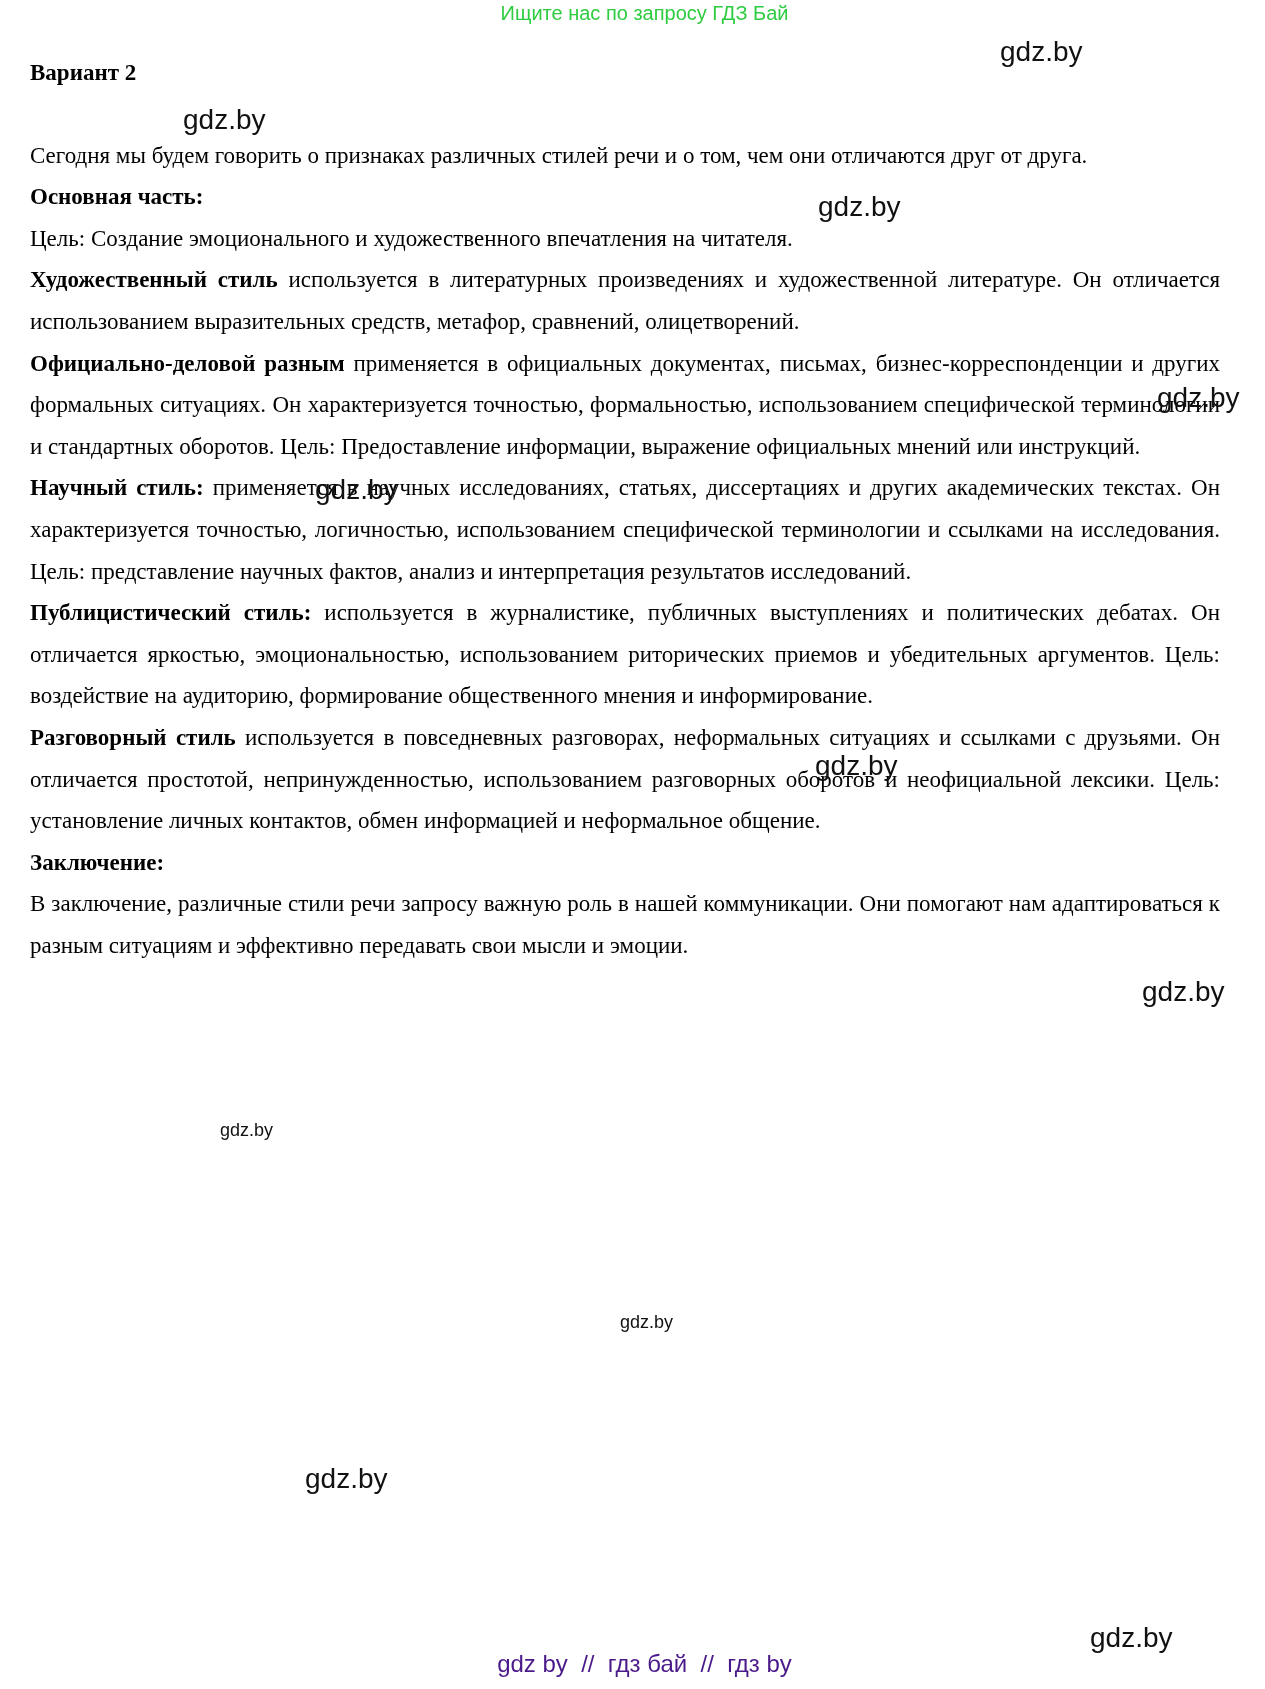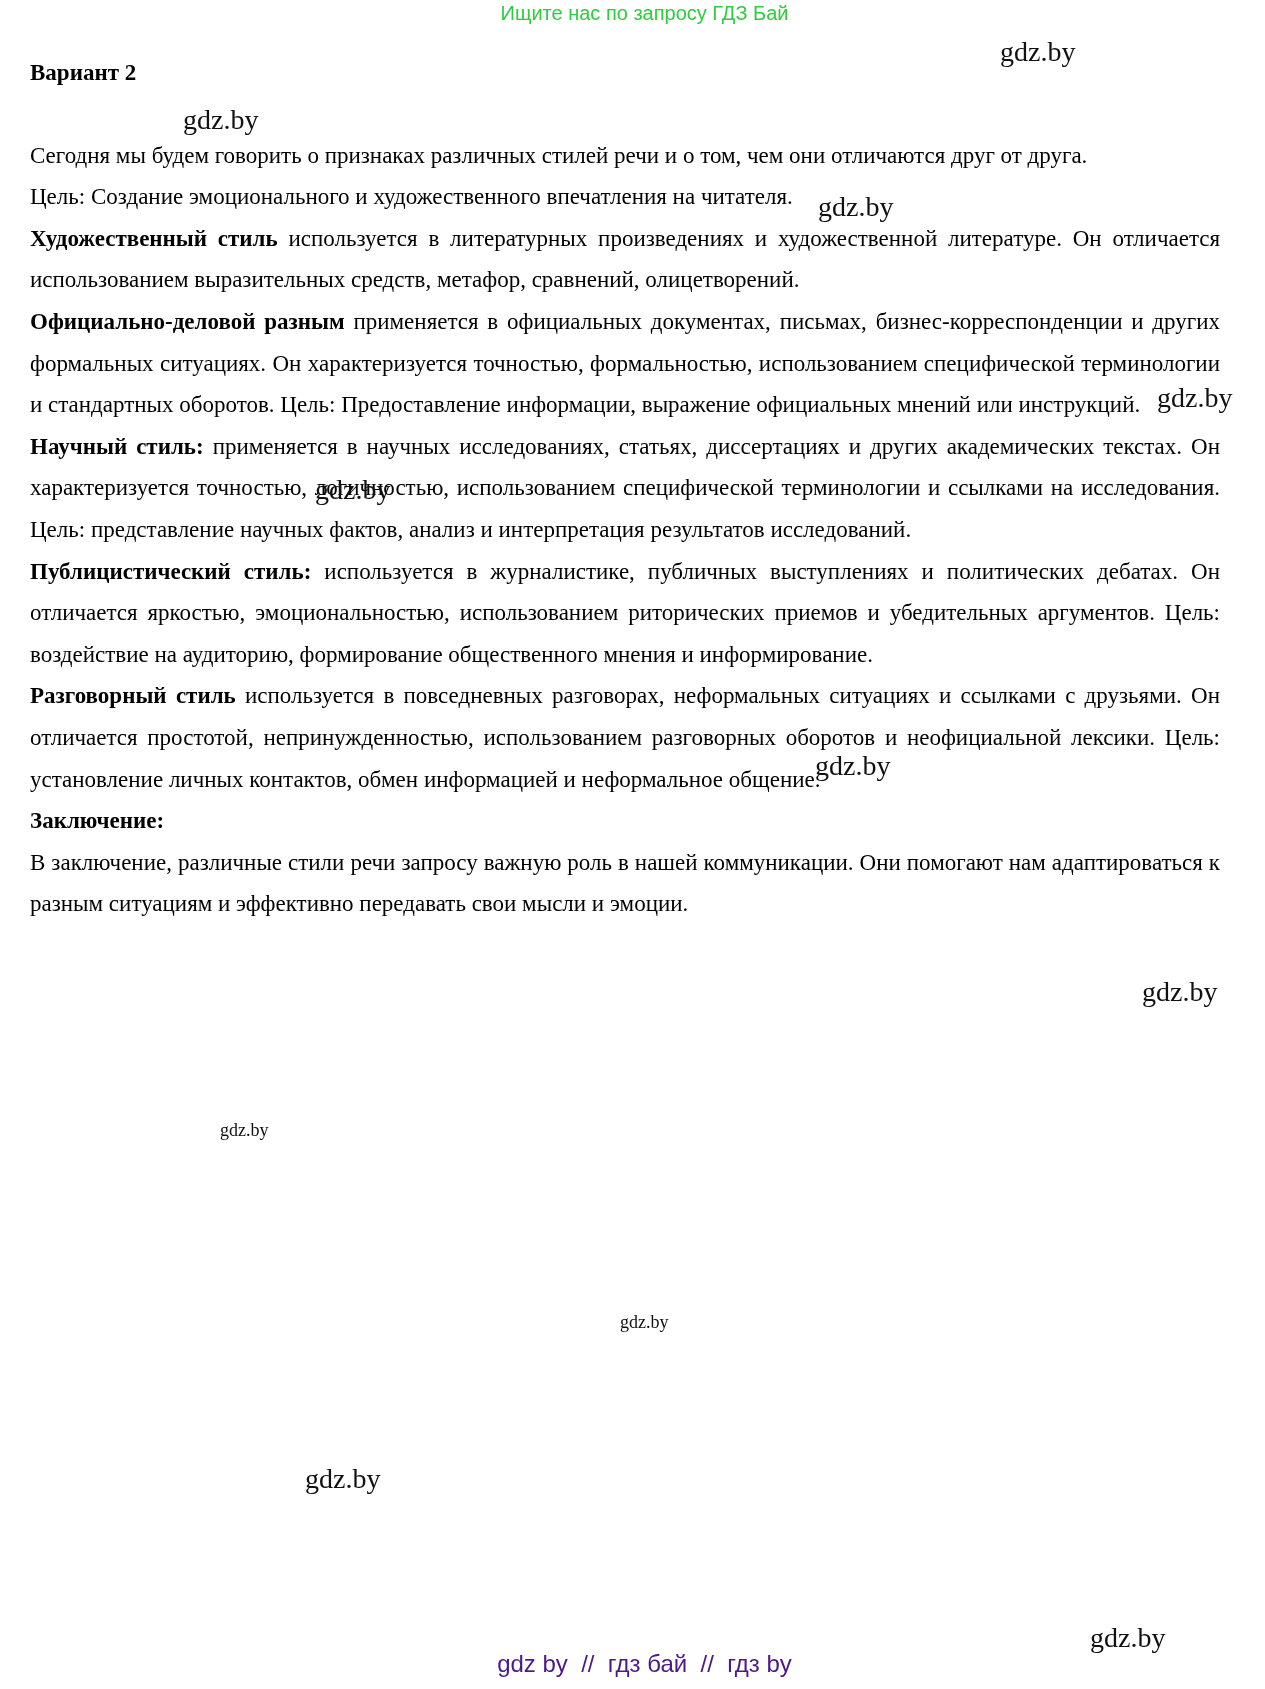--- a/index.html
+++ b/index.html
@@ -8,41 +8,42 @@
     position: absolute; left: 12px; top: 0; width: 1265px; text-align: center;
     font-family: "Liberation Sans", sans-serif; font-size: 20px; color: #2ecc40;
     top: 2px;
   }
   .footer {
     position: absolute; left: 12px; top: 1650px; width: 1265px; text-align: center;
     font-family: "Liberation Sans", sans-serif; font-size: 24px; color: #4b1a8a;
     white-space: pre;
   }
   .wm {
-    position: absolute; font-family: Liberation Serif, serif;
+    position: absolute; font-family: Liberation Sans, sans-serif;
     font-size: 28px; color: #111; white-space: nowrap; text-align: center;
   }
   .wm.small { font-size: 18px; }
   .doc {
     position: absolute; left: 30px; top: 52px; width: 1190px;
     font-family: "Liberation Serif", serif; font-size: 23px; line-height: 41.6px;
     color: #000; text-align: justify;
   }
   .doc p { margin: 0; }
   .h { font-weight: bold; }
   .title { font-weight: bold; margin-bottom: 41px !important; }
 </style>
 </head>
 <body>
 
 <div class="top-banner">Ищите нас по запросу ГДЗ Бай</div>
 
 <div class="doc">
   <p class="title">Вариант 2</p>
   <p>Сегодня мы будем говорить о признаках различных стилей речи и о том, чем они отличаются друг от друга.</p>
+  <p class="h">Основная часть:</p>
 
   <p>Цель: Создание эмоционального и художественного впечатления на читателя.</p>
   <p><span class="h">Художественный стиль</span><span> используется в литературных произведениях и художественной литературе. Он отличается использованием выразительных средств, метафор, сравнений, олицетворений.</span></p>
 
   <p><span class="h">Официально-деловой разным</span><span> применяется в официальных документах, письмах, бизнес-корреспонденции и других формальных ситуациях. Он характеризуется точностью, формальностью, использованием специфической терминологии и стандартных оборотов. Цель: Предоставление информации, выражение официальных мнений или инструкций.</span></p>
 
   <p><span class="h">Научный стиль:</span><span> применяется в научных исследованиях, статьях, диссертациях и других академических текстах. Он характеризуется точностью, логичностью, использованием специфической терминологии и ссылками на исследования. Цель: представление научных фактов, анализ и интерпретация результатов исследований.</span></p>
 
   <p><span class="h">Публицистический стиль:</span><span> используется в журналистике, публичных выступлениях и политических дебатах. Он отличается яркостью, эмоциональностью, использованием риторических приемов и убедительных аргументов. Цель: воздействие на аудиторию, формирование общественного мнения и информирование.</span></p>
 

